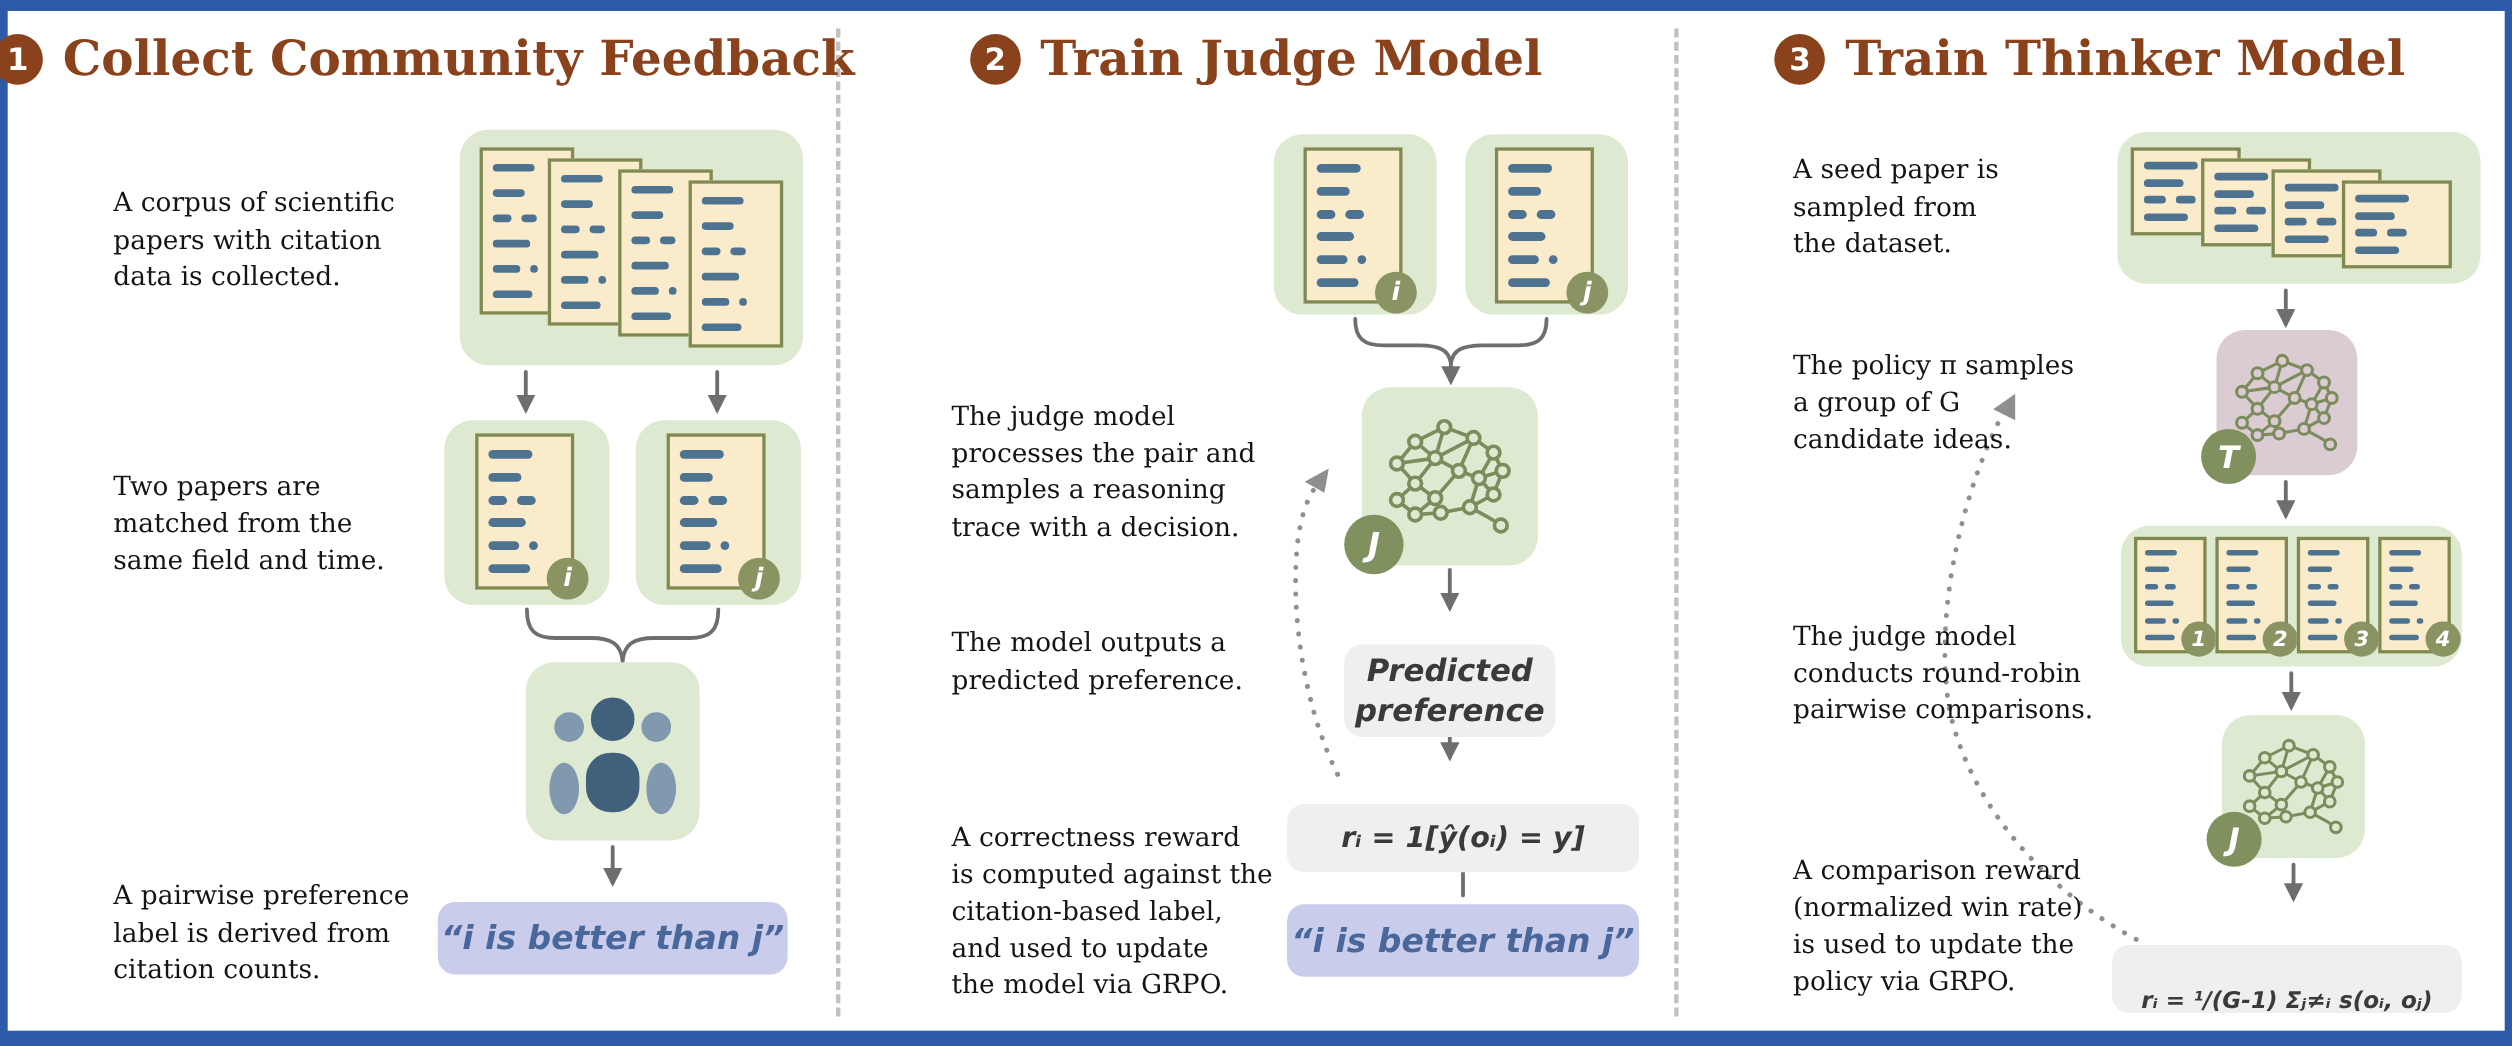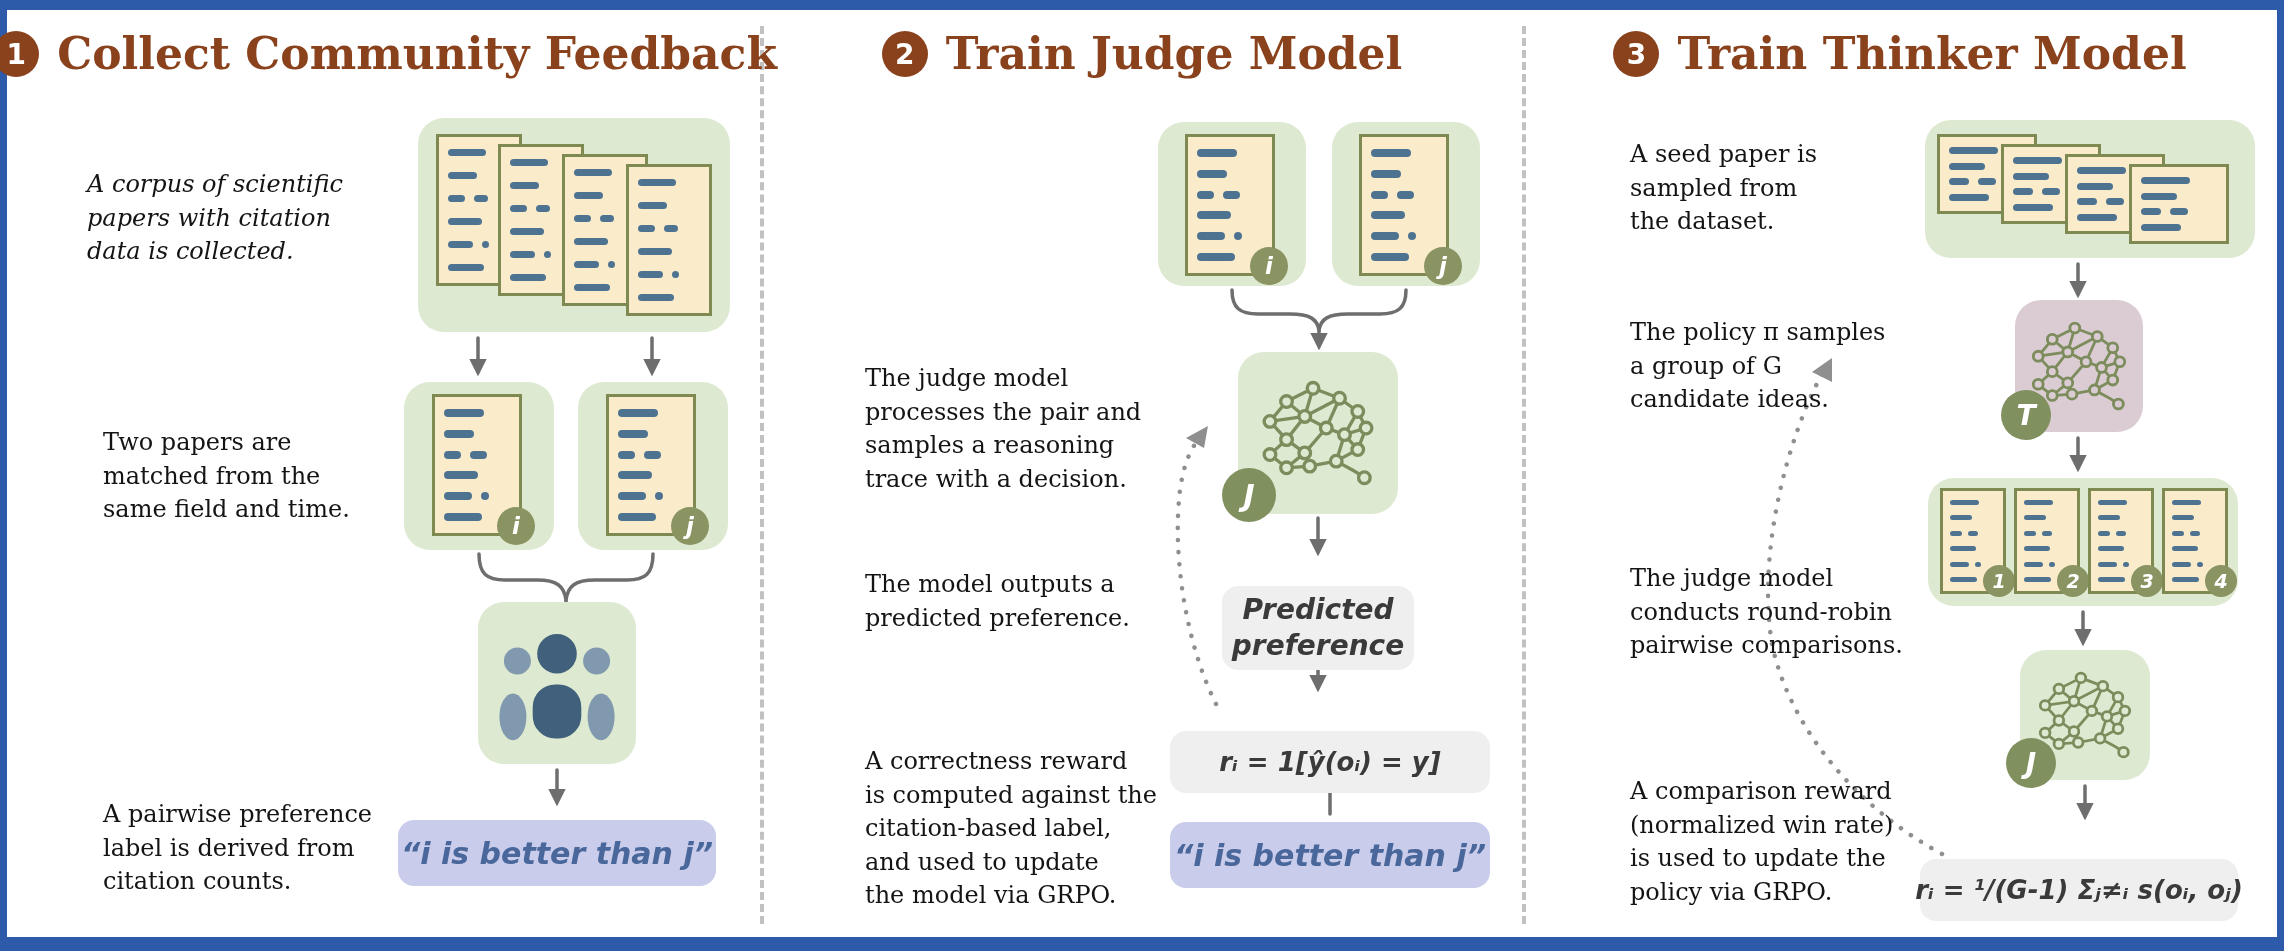--- a/index.html
+++ b/index.html
@@ -49,21 +49,21 @@
           width:54px;height:54px;border-radius:50%;background:#80905f;color:#fff;
           font:italic 700 30px "DejaVu Sans",sans-serif;}
   .small-mbadge{width:50px;height:50px;font-size:28px;left:-14px;}
 
   .lavbox{position:absolute;background:#c9cceb;border-radius:16px;display:flex;align-items:center;
           justify-content:center;color:#49679a;font:italic 700 30px "DejaVu Sans",sans-serif;}
   .graybox{position:absolute;background:#efefef;border-radius:16px;display:flex;align-items:center;
            justify-content:center;color:#3a3a3a;text-align:center;}
   .predicted{font:italic 700 28px/1.3 "DejaVu Sans",sans-serif;}
   .formula{font:italic 700 26px "DejaVu Sans",sans-serif;white-space:nowrap;margin-top:33px;}
-  .formula.wide{font-size:26px;}
+  .formula.wide{font-size:21px;align-items:flex-end;}
 
   .overlay{position:absolute;left:0;top:0;}
   .brain{display:block;}
 </style>
 </head>
 <body>
 
 <div class="canvas">
 
   <svg width="0" height="0" style="position:absolute" aria-hidden="true">
@@ -133,21 +133,21 @@
   <div class="frame f-left"></div>
   <div class="frame f-right"></div>
   <div class="divider d1"></div>
   <div class="divider d2"></div>
 
   <h2 class="ptitle" style="left:35px;top:30px;width:700px;">
     <span class="numbadge">1</span>
     <span>Collect Community Feedback</span>
   </h2>
 
-  <p class="desc" style="left:87px;top:168px;width:300px;font-style:italic;">A corpus of scientific
+  <p class="desc" style="left:103px;top:168px;width:300px;">A corpus of scientific
 papers with citation
 data is collected.</p>
   <div class="gbox" style="left:418px;top:118px;width:312px;height:214px;">
     <div class="paper psm" style="left:18px;top:16px;">
         <div class="prow">
           <span class="pline" style="width: 62%;"></span>
         </div>
         <div class="prow">
           <span class="pline" style="width: 46%;"></span>
         </div>

